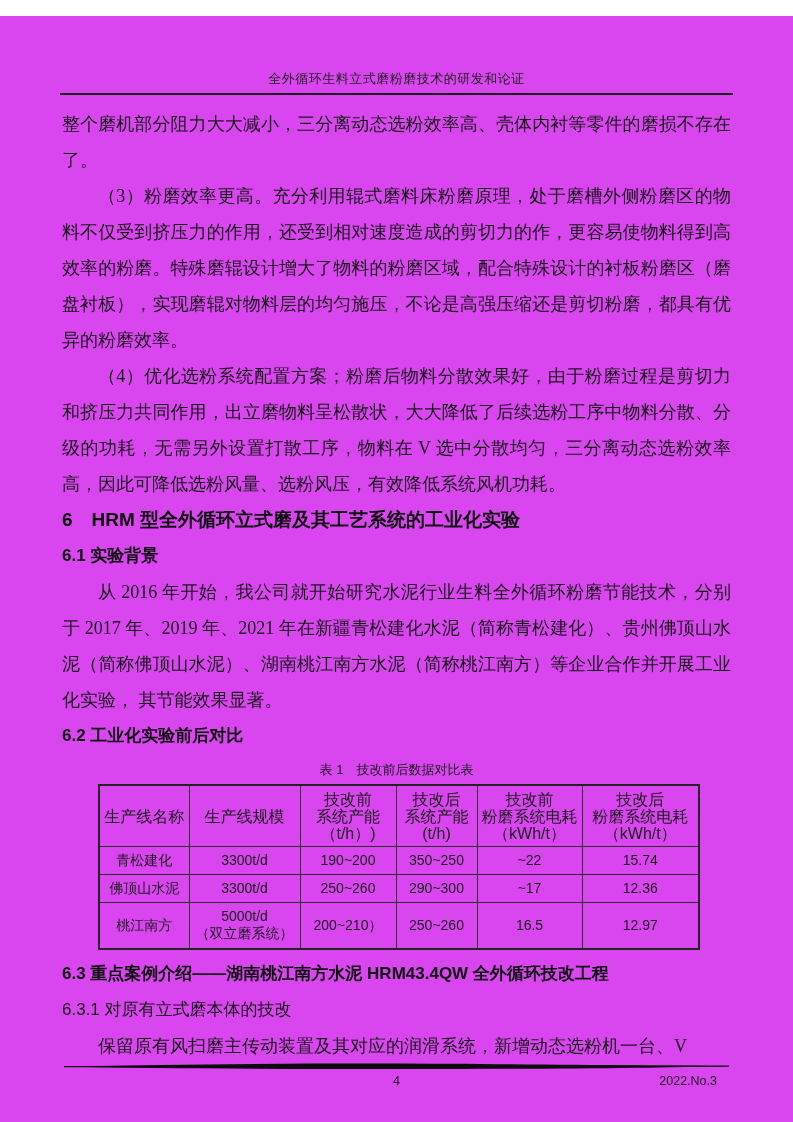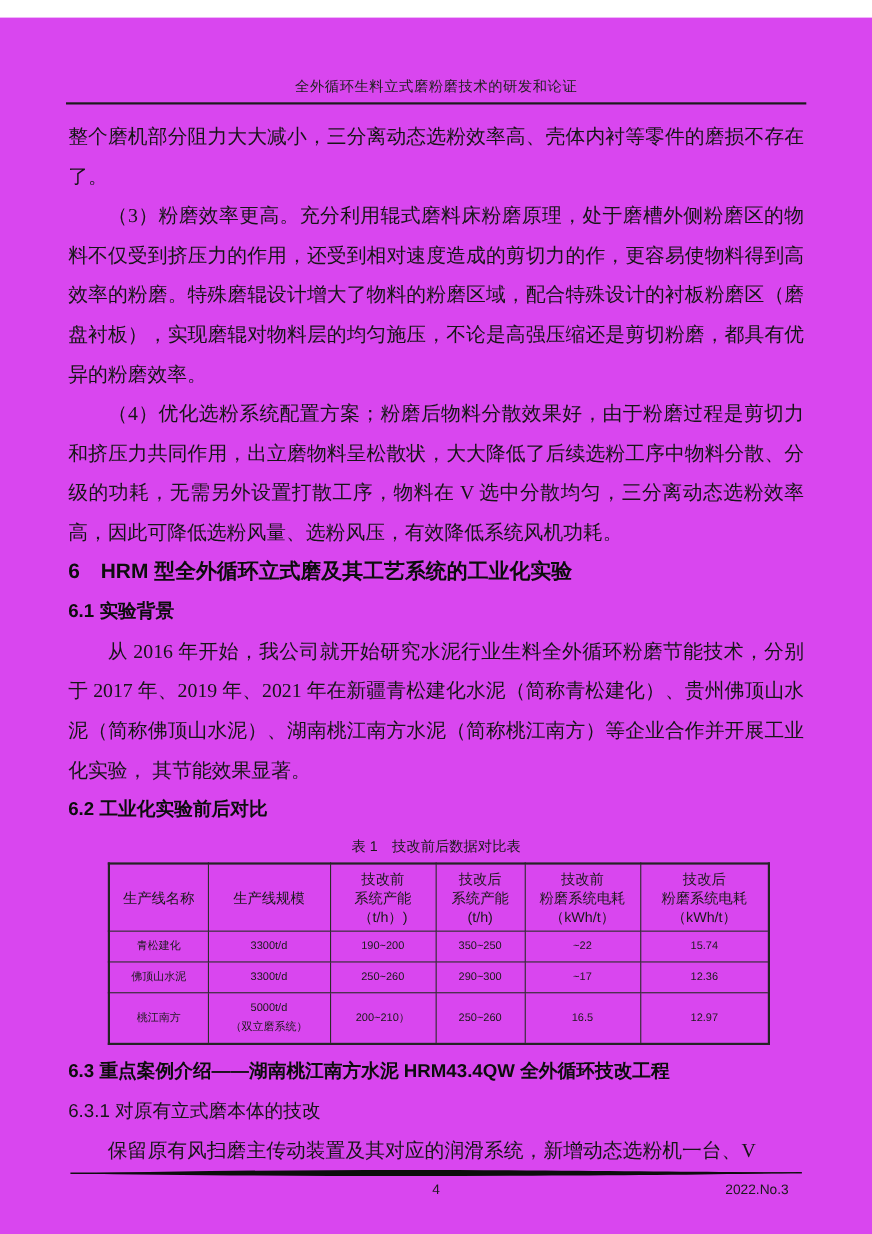--- a/index.html
+++ b/index.html
@@ -77,27 +77,27 @@
     border:1px solid #2c2c2c;
     text-align:center;
     vertical-align:middle;
     white-space:pre-line;
     padding:2px 1px;
     overflow:hidden;
   }
   table.data-table th {
     font-family:"Liberation Sans","DejaVu Sans",sans-serif;
     font-weight:normal;
-    font-size:13px;
+    font-size:16px;
     line-height:17px;
     height:56px;
   }
   table.data-table td {
     font-family:"Liberation Sans","DejaVu Sans",sans-serif;
-    font-size:10px;
+    font-size:14px;
     line-height:17px;
   }
   tr.row-normal { height:28px; }
   tr.row-tall   { height:46px; }
 
   .page-footer { position:absolute; left:62px; right:62px; top:1046px; }
   .footer-rule { display:block; width:100%; height:9px; }
   .footer-row {
     position:relative;
     height:20px;

